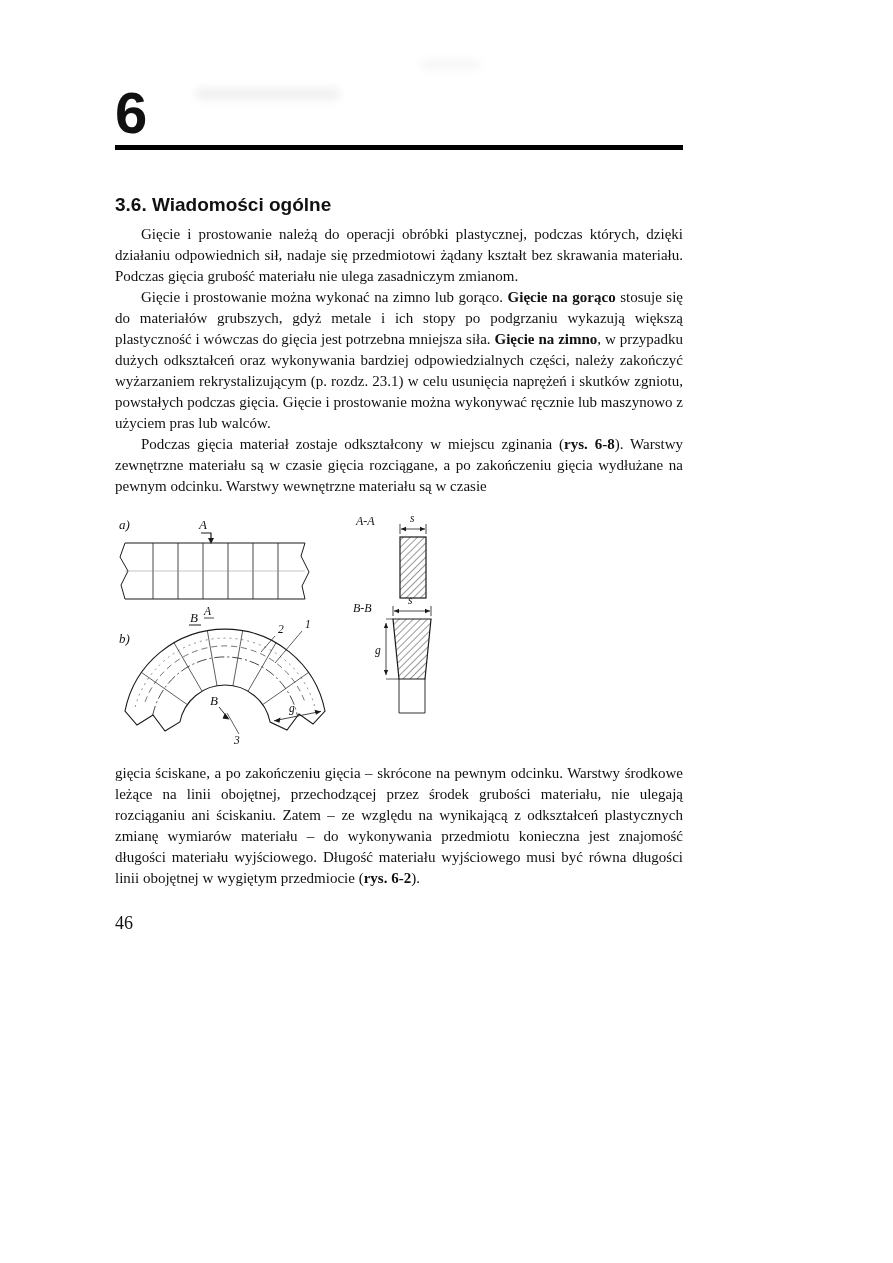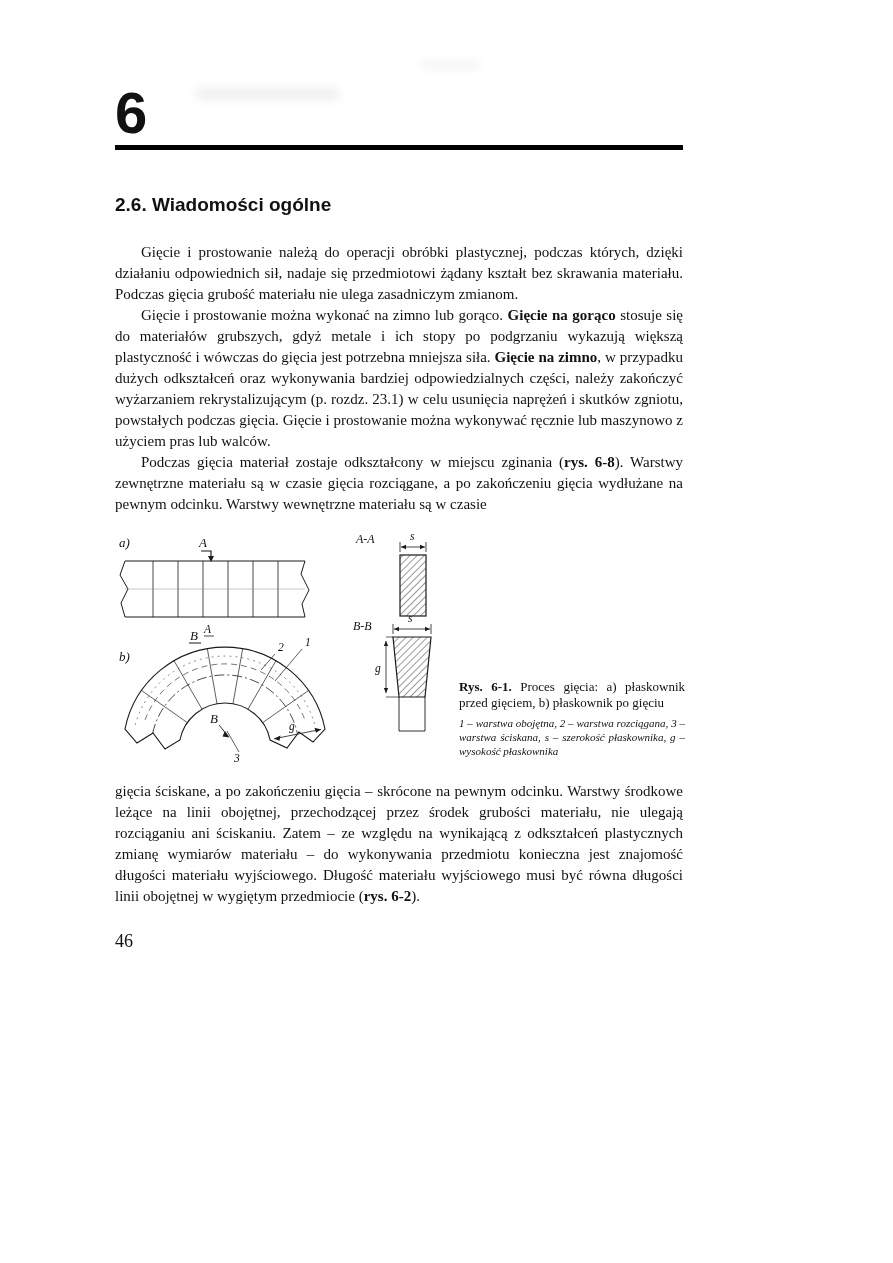--- a/index.html
+++ b/index.html
@@ -27,21 +27,21 @@
     font-family:"Liberation Sans", sans-serif; font-weight:bold;
     font-size:23px; line-height:1; padding-bottom:4px; letter-spacing:0.2px;
   }
   .section-heading {
     font-family:"Liberation Sans", sans-serif; font-weight:bold;
     font-size:19px; margin-top:44px;
   }
   .para {
     font-size:15px; line-height:21px; text-align:justify;
   }
-  .para.first { margin-top:26px; }
+  .para.first { margin-top:8px; }
   .para.indent { text-indent:26px; }
 
   .figure { position:relative; height:252px; margin-top:14px; }
   .fig-left { position:absolute; left:0; top:0; }
   .fig-sections { position:absolute; left:236px; top:0; }
   .fig-caption { position:absolute; left:344px; top:150px; width:226px; }
   .fig-caption .cap { font-size:13px; line-height:16px; text-align:justify; }
   .fig-caption .legend { font-size:11px; line-height:14px; margin-top:5px; font-style:italic; text-align:justify; }
 
   .flab   { font:italic 13px "Liberation Serif", serif; fill:#111; }
@@ -56,21 +56,21 @@
 <div class="page">
   <div class="artifact a1"></div>
   <div class="artifact a2"></div>
 
   <div class="content">
 
     <header class="chapter-header">
       <span class="chapter-number">6</span>
     </header>
 
-    <h2 class="section-heading">2.6. Wiadomości ogólne</h2>
+    <h2 class="section-heading">3.6. Wiadomości ogólne</h2>
 
     <p class="para first indent"><span>Gięcie i prostowanie należą do operacji obróbki plastycznej, podczas których, dzięki działaniu odpowiednich sił, nadaje się przedmiotowi żądany kształt bez skrawania materiału. Podczas gięcia grubość materiału nie ulega zasadniczym zmianom.</span></p>
 
     <p class="para indent"><span>Gięcie i prostowanie można wykonać na zimno lub gorąco. </span><b>Gięcie na gorąco</b><span> stosuje się do materiałów grubszych, gdyż metale i ich stopy po podgrzaniu wykazują większą plastyczność i wówczas do gięcia jest potrzebna mniejsza siła. </span><b>Gięcie na zimno</b><span>, w przypadku dużych odkształceń oraz wykonywania bardziej odpowiedzialnych części, należy zakończyć wyżarzaniem rekrystalizującym (p. rozdz. 23.1) w celu usunięcia naprężeń i skutków zgniotu, powstałych podczas gięcia. Gięcie i prostowanie można wykonywać ręcznie lub maszynowo z użyciem pras lub walców.</span></p>
 
     <p class="para indent"><span>Podczas gięcia materiał zostaje odkształcony w miejscu zginania (</span><b>rys. 6-8</b><span>). Warstwy zewnętrzne materiału są w czasie gięcia rozciągane, a po zakończeniu gięcia wydłużane na pewnym odcinku. Warstwy wewnętrzne materiału są w czasie</span></p>
 
     <figure class="figure">
 
       <svg class="fig-left" viewBox="0 0 230 250" width="230" height="250">
@@ -142,23 +142,19 @@
           <path d="M35,108 H42 M35,168 H48" stroke-width="0.7"></path>
           <path d="M35,112 V164" stroke-width="0.8"></path>
           <path d="M35,112 l-2.2,5 h4.4 z" fill="#1a1a1a" stroke="none"></path>
           <path d="M35,164 l-2.2,-5 h4.4 z" fill="#1a1a1a" stroke="none"></path>
         </g>
         <text x="2" y="101" class="slab">B-B</text>
         <text x="57" y="93" class="flab-sm">s</text>
         <text x="24" y="143" class="flab-sm">g</text>
       </svg>
 
-      <figcaption class="fig-caption">
-        <p class="cap"><b>Rys. 6-1.</b><span> Proces gięcia: a) płaskownik przed gięciem, b) płaskownik po gięciu</span></p>
-        <p class="legend">1 – warstwa obojętna, 2 – warstwa rozciągana, 3 – warstwa ściskana, s – szerokość płaskownika, g – wysokość płaskownika</p>
-      </figcaption>
     </figure>
 
     <p class="para"><span>gięcia ściskane, a po zakończeniu gięcia – skrócone na pewnym odcinku. Warstwy środkowe leżące na linii obojętnej, przechodzącej przez środek grubości materiału, nie ulegają rozciąganiu ani ściskaniu. Zatem – ze względu na wynikającą z odkształceń plastycznych zmianę wymiarów materiału – do wykonywania przedmiotu konieczna jest znajomość długości materiału wyjściowego. Długość materiału wyjściowego musi być równa długości linii obojętnej w wygiętym przedmiocie (</span><b>rys. 6-2</b><span>).</span></p>
 
     <div class="page-number">46</div>
   </div>
 </div>
 
 </body></html>

